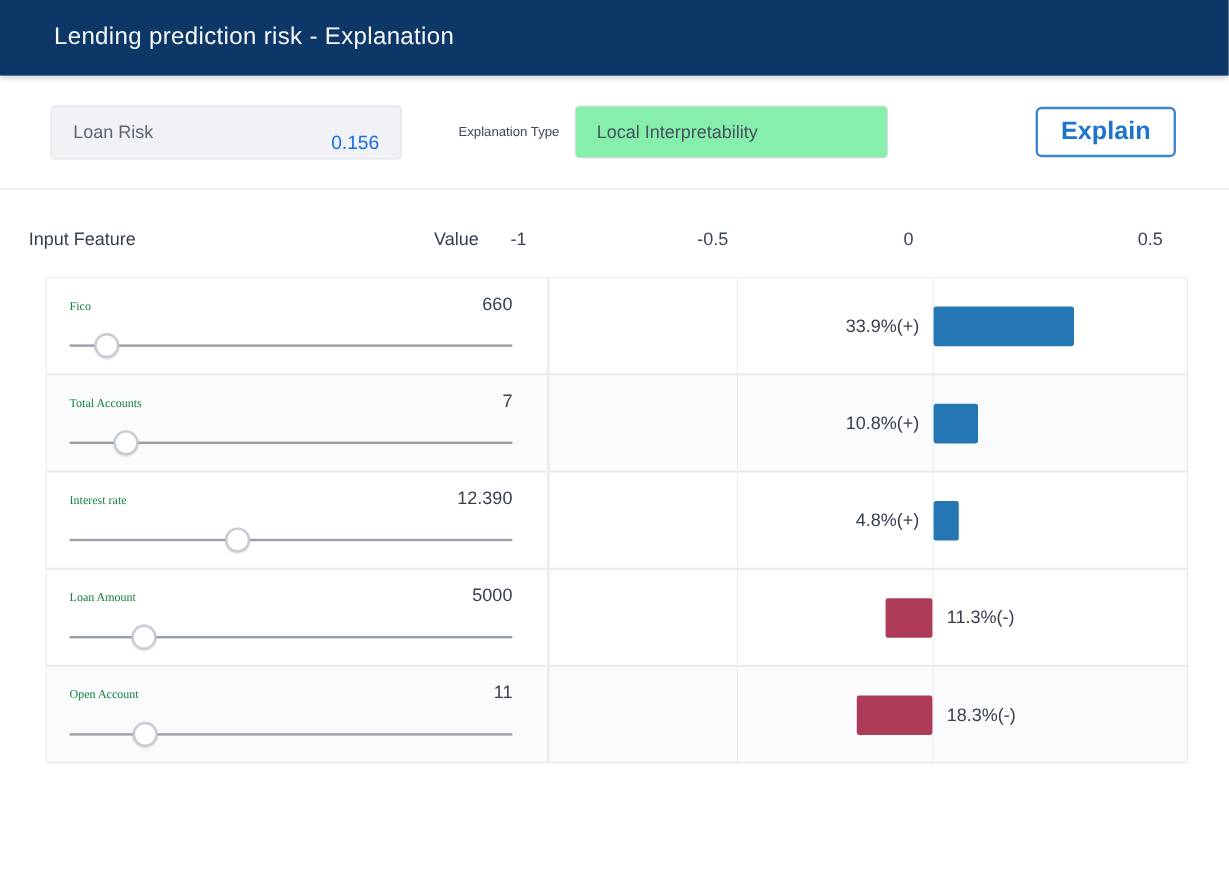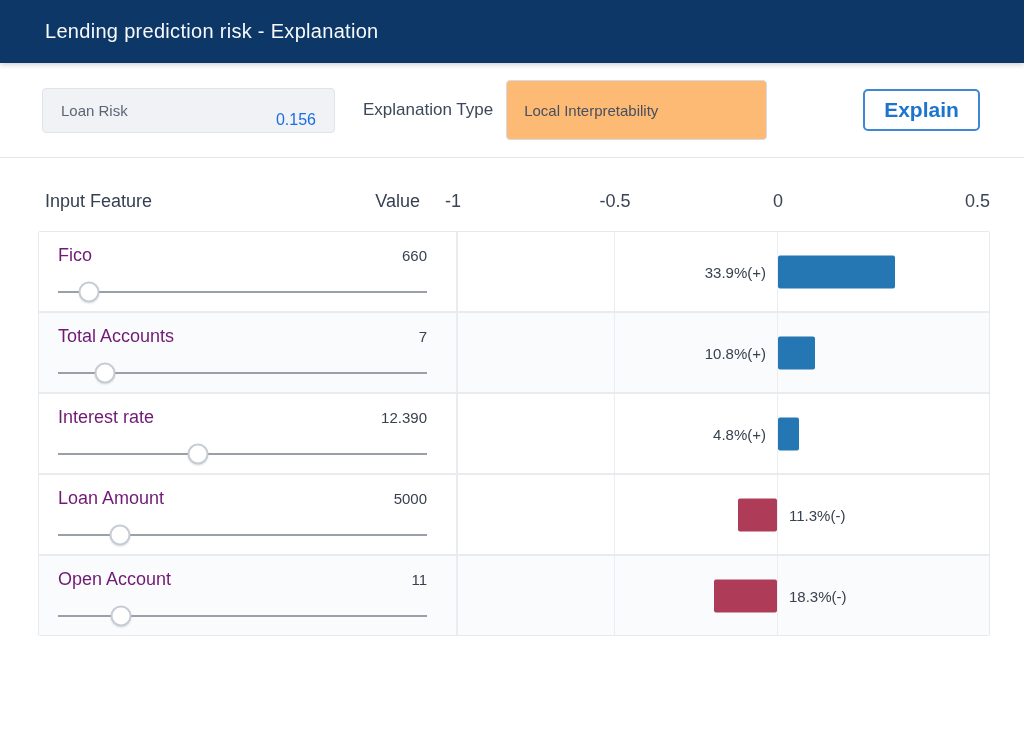--- a/index.html
+++ b/index.html
@@ -31,42 +31,42 @@
     position: relative; z-index: 2;
   }
   .loan-risk-box {
     margin-left: 42px; width: 293px; height: 45px;
     background: #f0f2f5; border: 1px solid #e0e3e8; border-radius: 4px;
     display: flex; align-items: center; justify-content: space-between;
     padding: 0 18px;
   }
   .loan-risk-box .lr-label { font-size: 15px; color: #5b6675; }
   .loan-risk-box .lr-value { font-size: 16px; color: #1a6fe0; font-weight: 500; margin-top: 20px; }
-  .exp-type-label { margin-left: 28px; font-size: 17px; color: #3d4858; }
+  .exp-type-label { margin-left: 47px; font-size: 11px; color: #3d4858; }
   .exp-type-select {
-    margin-left: 13px; width: 261px; height: 60px;
-    border: 1px solid #d7dbe0; border-radius: 4px; background: #fdba74;
+    margin-left: 13px; width: 261px; height: 44px;
+    border: 1px solid #d7dbe0; border-radius: 4px; background: #86efac;
     display: flex; align-items: center; padding-left: 17px;
     font-size: 15px; color: #46505f; cursor: pointer;
   }
   .explain-btn {
     margin-left: auto; margin-right: 44px;
     width: 117px; height: 42px;
     background: #fff; border: 2px solid #3e87d3; border-radius: 5px;
     color: #1d74cd; font-size: 21px; font-weight: 600;
     font-family: "Liberation Sans", sans-serif;
     display: flex; align-items: center; justify-content: center;
     cursor: pointer;
   }
 
   
   .col-header {
     position: relative;
-    margin: 33px 34px 0 38px; width: 952px; height: 20px;
-    font-size: 18px; color: #353f50;
+    margin: 33px 34px 0 17px; width: 952px; height: 20px;
+    font-size: 15px; color: #353f50;
   }
   .col-header .feat-h { position: absolute; left: 7px; top: 0; }
   .col-header .val-h  { position: absolute; left: 282px; width: 100px; text-align: right; top: 0; }
   .col-header .tick { position: absolute; top: 0; transform: translateX(-50%); color: #3a4454; }
   .col-header .tick-m1  { left: 415px; }
   .col-header .tick-m05 { left: 577px; }
   .col-header .tick-0   { left: 740px; }
   .col-header .tick-05  { left: auto; right: 0; transform: none; }
 
   
@@ -79,21 +79,21 @@
   .row:last-child { border-bottom: none; height: 79px; }
   .row.alt { background: #fafbfc; }
 
   .feature-cell {
     width: 419px; flex: 0 0 419px;
     border-right: 2px solid #e9ebef;
     padding: 13px 29px 0 19px;
     position: relative;
   }
   .feature-top { display: flex; justify-content: space-between; align-items: baseline; }
-  .feature-label { font-size: 18px; color: #701a75; }
+  .feature-label { font-size: 10px; color: #15803d; font-family: Liberation Serif, serif; }
   .feature-value { font-size: 15px; color: #38414f; }
   .slider { position: relative; height: 24px; margin-top: 14px; cursor: pointer; }
   .slider-track {
     position: absolute; left: 0; right: 0; top: 50%; height: 2px;
     margin-top: -1px; background: #9aa0a8;
   }
   .slider-thumb {
     position: absolute; top: 50%; width: 21px; height: 21px;
     border-radius: 50%; background: #fff; border: 2px solid #c6ccd4;
     transform: translate(-50%, -50%);

